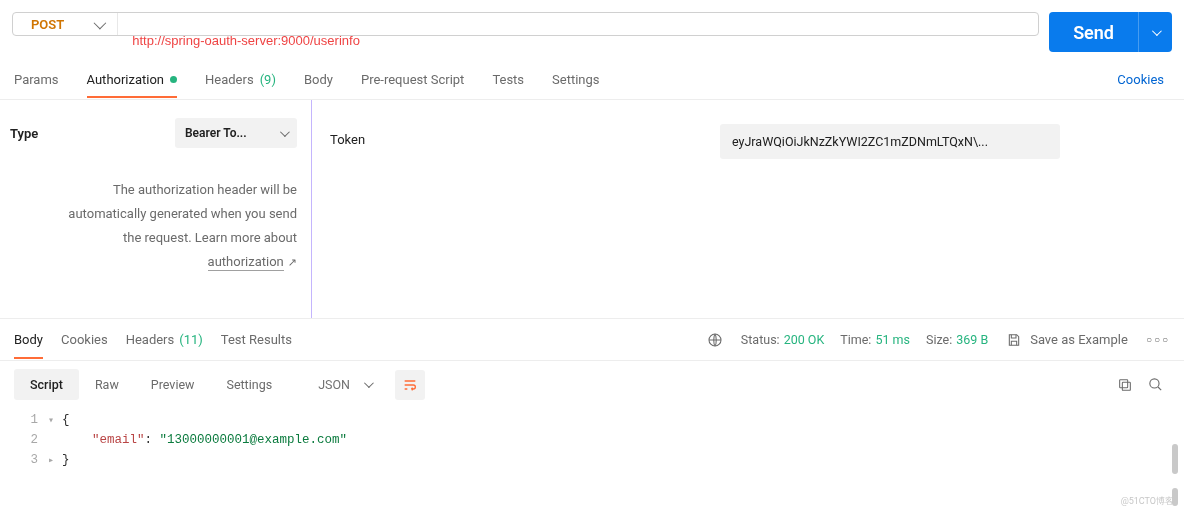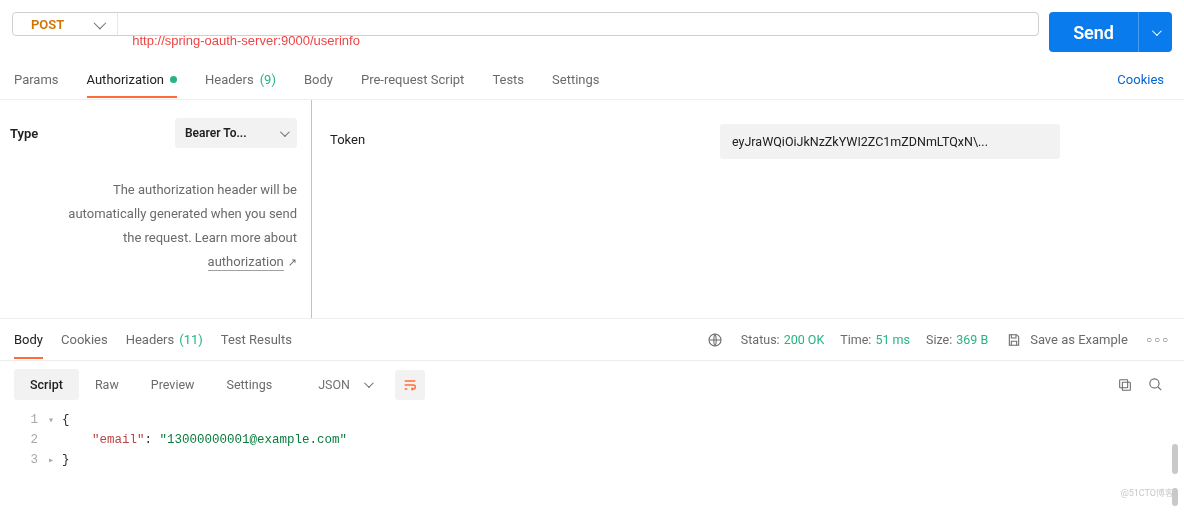--- a/index.html
+++ b/index.html
@@ -367,21 +367,21 @@
     width: 6px;
     background: #c9c9c9;
     border-radius: 3px;
   }
   .v-scroll.top { top: 444px; height: 30px; }
   .v-scroll.bottom { top: 488px; height: 18px; }
 
   .watermark {
     position: absolute;
     right: 10px;
-    bottom: 20px;
+    bottom: 12px;
     font-size: 9px;
     color: #c7c7c7;
   }
 </style>
 </head>
 <body>
 
 <div class="request-bar">
   <div class="url-group">
     <div class="method-select">

